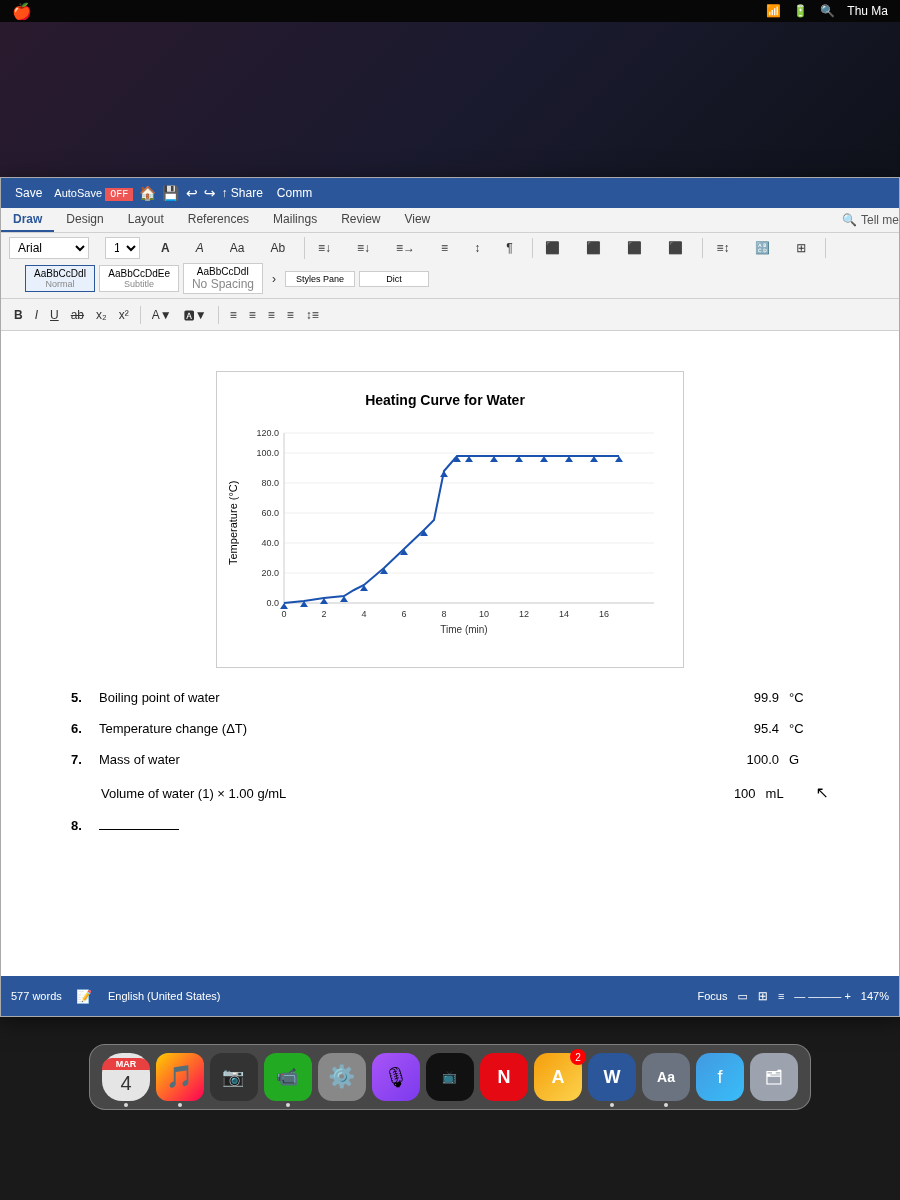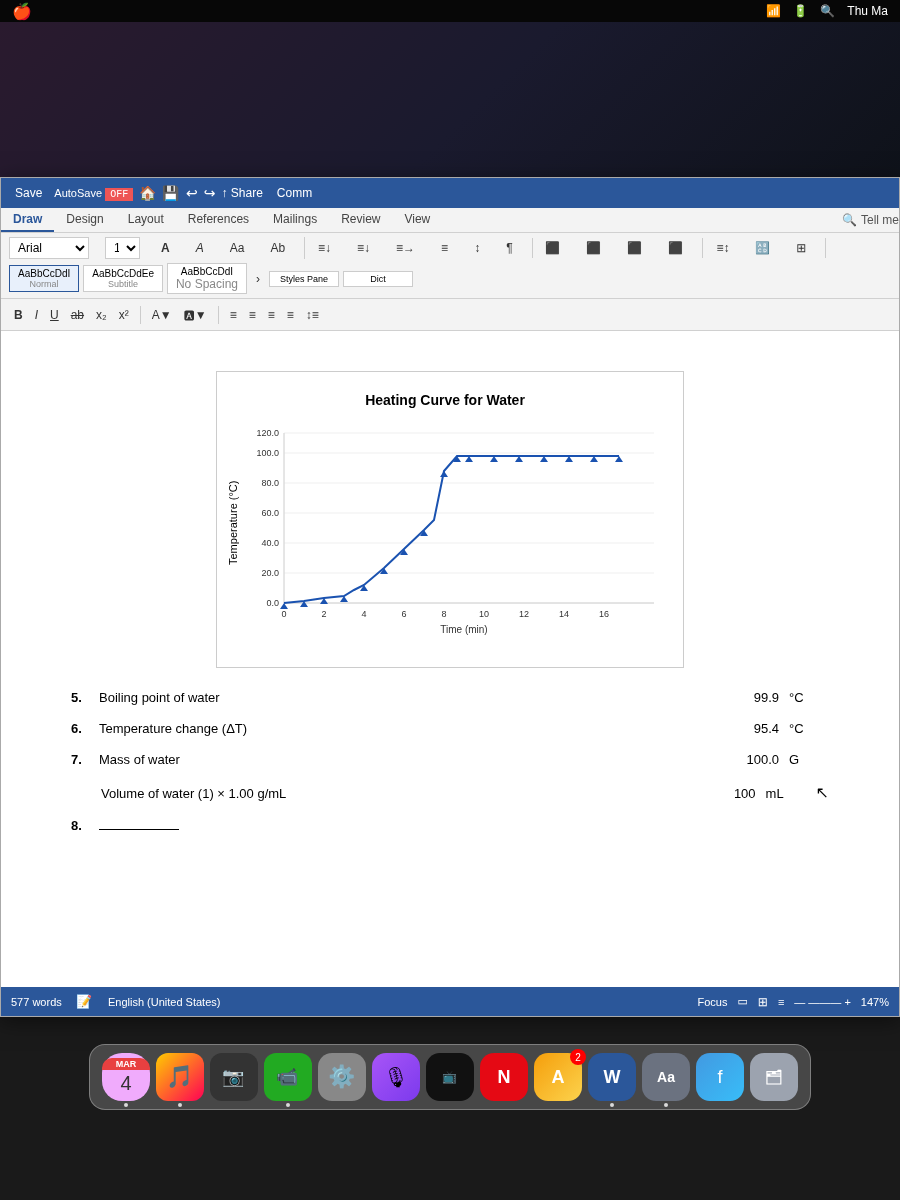--- a/index.html
+++ b/index.html
@@ -79,21 +79,21 @@
 
     .bold { font-weight: bold; }
     .italic { font-style: italic; }
     .underline { text-decoration: underline; }
 
     
     .style-gallery {
       display: flex;
       align-items: center;
       gap: 4px;
-      margin-left: 0;
+      margin-left: 16px;
       justify-content: flex-end;
     }
     .style-box {
       border: 1px solid #ccc;
       background: white;
       padding: 2px 8px;
       font-size: 11px;
       cursor: pointer;
       min-width: 70px;
       text-align: center;
@@ -208,21 +208,21 @@
     .data-row-line {
       min-width: 80px;
       border-bottom: 1px solid #000;
       height: 14px;
       display: inline-block;
     }
 
     
     .status-bar {
       background: #2b579a;
-      height: 29px;
+      height: 40px;
       display: flex;
       align-items: center;
       padding: 0 10px;
       color: white;
       font-size: 11px;
       gap: 15px;
     }
     .status-bar-right {
       margin-left: auto;
       display: flex;
@@ -274,21 +274,21 @@
       position: absolute;
       bottom: -6px;
       left: 50%;
       transform: translateX(-50%);
       width: 4px;
       height: 4px;
       background: rgba(255,255,255,0.8);
       border-radius: 50%;
     }
     .calendar-dock {
-      background: #f0abfc;
+      background: #e5e5e5;
       border-radius: 20px;
       justify-content: center;
     }
     .calendar-top {
       background: #e84040;
       border-radius: 10px 10px 0 0;
       text-align: center;
       color: white;
       font-size: 9px;
       padding: 1px;

